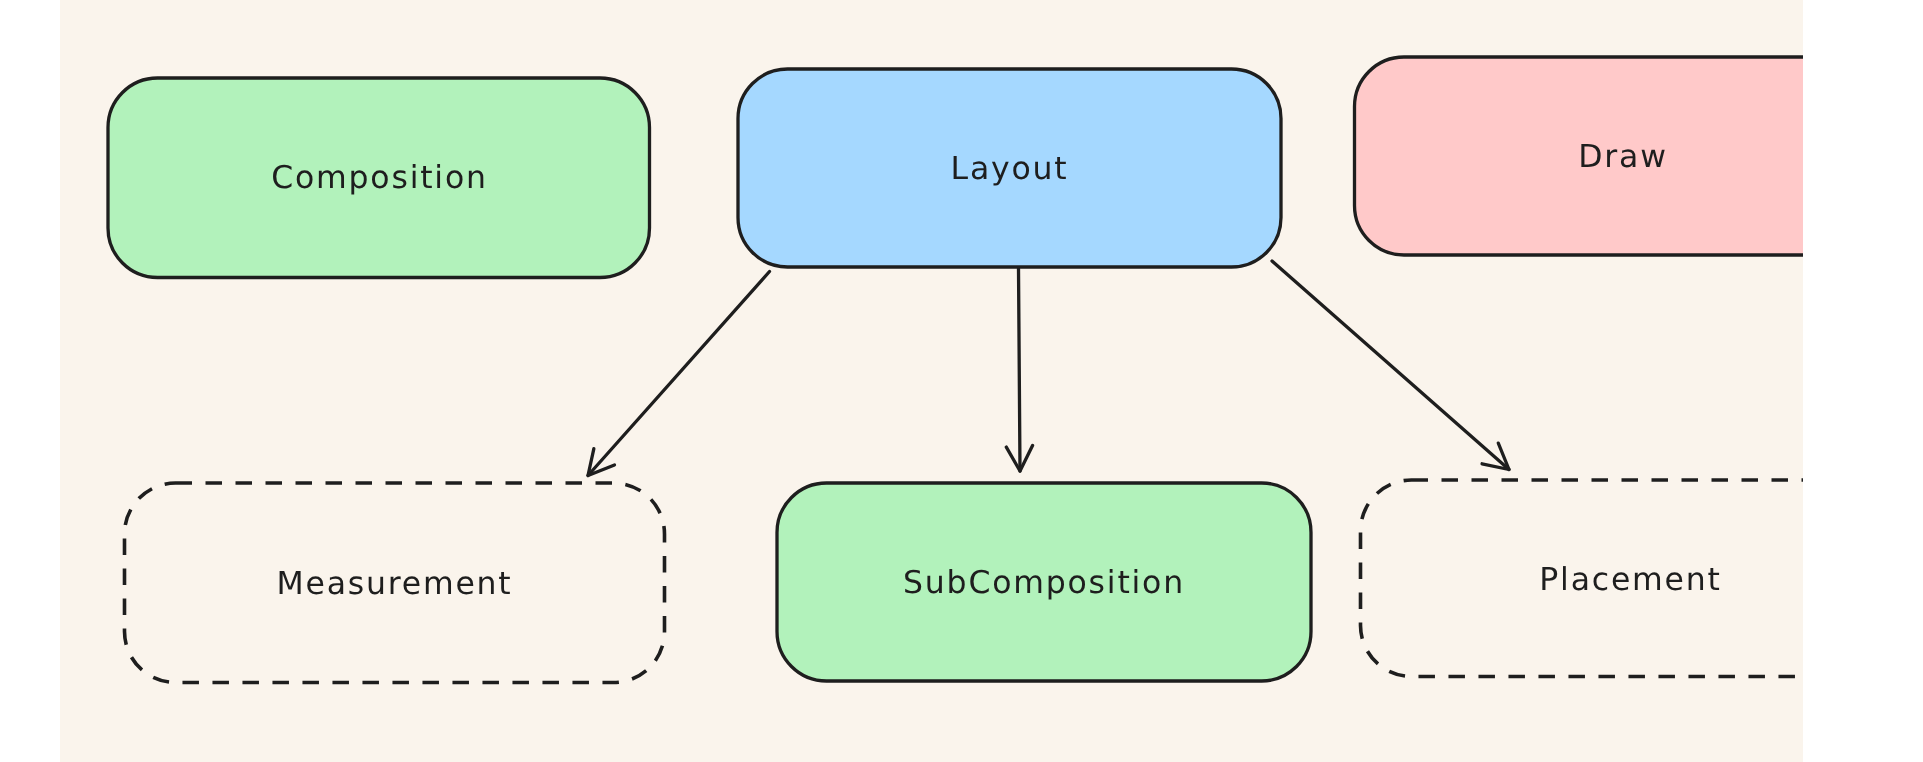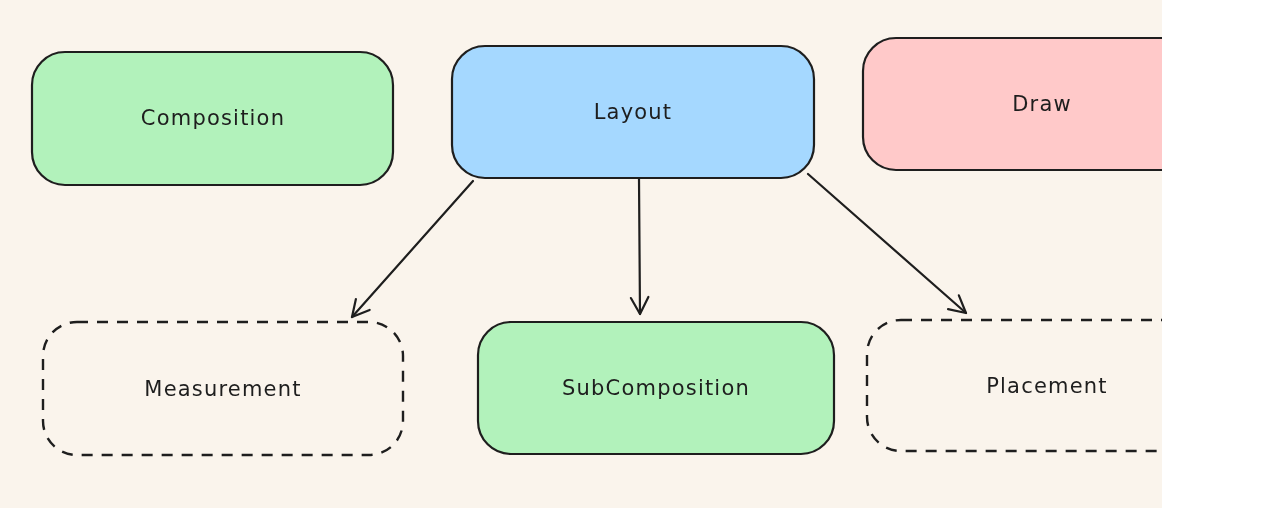--- a/index.html
+++ b/index.html
@@ -2,20 +2,21 @@
 <html><head>
 <meta charset="utf-8">
 <style>
   html, body { margin: 0; padding: 0; }
   .canvas {
     position: relative;
     width: 1162px;
     height: 508px;
     background: #faf4ec;
     overflow: hidden;
+    margin-left: 40px;
   }
   svg { display: block; }
   .box {
     stroke: #1e1e1e;
     stroke-width: 2.2;
   }
   .box.dashed {
     stroke-width: 2.4;
     stroke-dasharray: 11 9;
   }

